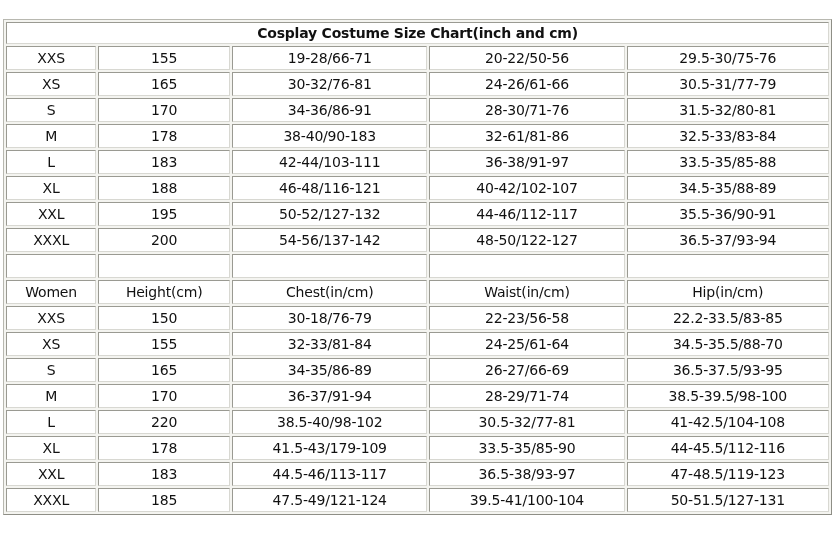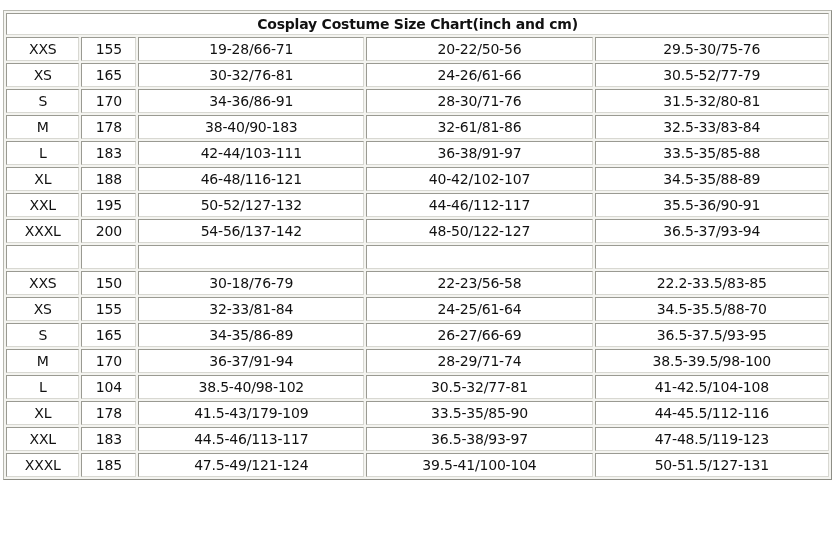--- a/index.html
+++ b/index.html
@@ -1,17 +1,17 @@
 <!DOCTYPE html>
 <html><head>
 <meta charset="utf-8">
 <style>
   html, body { margin: 0; padding: 0; background: #ffffff; }
   body { width: 834px; height: 542px; overflow: hidden; position: relative; }
-  .wrap { position: absolute; left: 3px; top: 10px; }
+  .wrap { position: absolute; left: 3px; top: 19px; }
   table.chart {
     border-collapse: separate;
     border-spacing: 2px;
     border: 1px solid #b8b8b0;
     border-right-color: #8e8e86;
     border-bottom-color: #8e8e86;
     background: #f4f4f0;
     width: 829px;
     font-family: "DejaVu Sans", sans-serif;
     font-size: 14px;
@@ -56,21 +56,21 @@
         <td>155</td>
         <td>19-28/66-71</td>
         <td>20-22/50-56</td>
         <td>29.5-30/75-76</td>
       </tr>
       <tr>
         <td>XS</td>
         <td>165</td>
         <td>30-32/76-81</td>
         <td>24-26/61-66</td>
-        <td>30.5-52/77-79</td>
+        <td>30.5-31/77-79</td>
       </tr>
       <tr>
         <td>S</td>
         <td>170</td>
         <td>34-36/86-91</td>
         <td>28-30/71-76</td>
         <td>31.5-32/80-81</td>
       </tr>
       <tr>
         <td>M</td>
@@ -108,20 +108,27 @@
         <td>36.5-37/93-94</td>
       </tr>
       <tr class="blank">
         <td></td>
         <td></td>
         <td></td>
         <td></td>
         <td></td>
       </tr>
       <tr>
+        <td>Women</td>
+        <td>Height(cm)</td>
+        <td>Chest(in/cm)</td>
+        <td>Waist(in/cm)</td>
+        <td>Hip(in/cm)</td>
+      </tr>
+      <tr>
         <td>XXS</td>
         <td>150</td>
         <td>30-18/76-79</td>
         <td>22-23/56-58</td>
         <td>22.2-33.5/83-85</td>
       </tr>
       <tr>
         <td>XS</td>
         <td>155</td>
         <td>32-33/81-84</td>
@@ -137,21 +144,21 @@
       </tr>
       <tr>
         <td>M</td>
         <td>170</td>
         <td>36-37/91-94</td>
         <td>28-29/71-74</td>
         <td>38.5-39.5/98-100</td>
       </tr>
       <tr>
         <td>L</td>
-        <td>104</td>
+        <td>220</td>
         <td>38.5-40/98-102</td>
         <td>30.5-32/77-81</td>
         <td>41-42.5/104-108</td>
       </tr>
       <tr>
         <td>XL</td>
         <td>178</td>
         <td>41.5-43/179-109</td>
         <td>33.5-35/85-90</td>
         <td>44-45.5/112-116</td>

